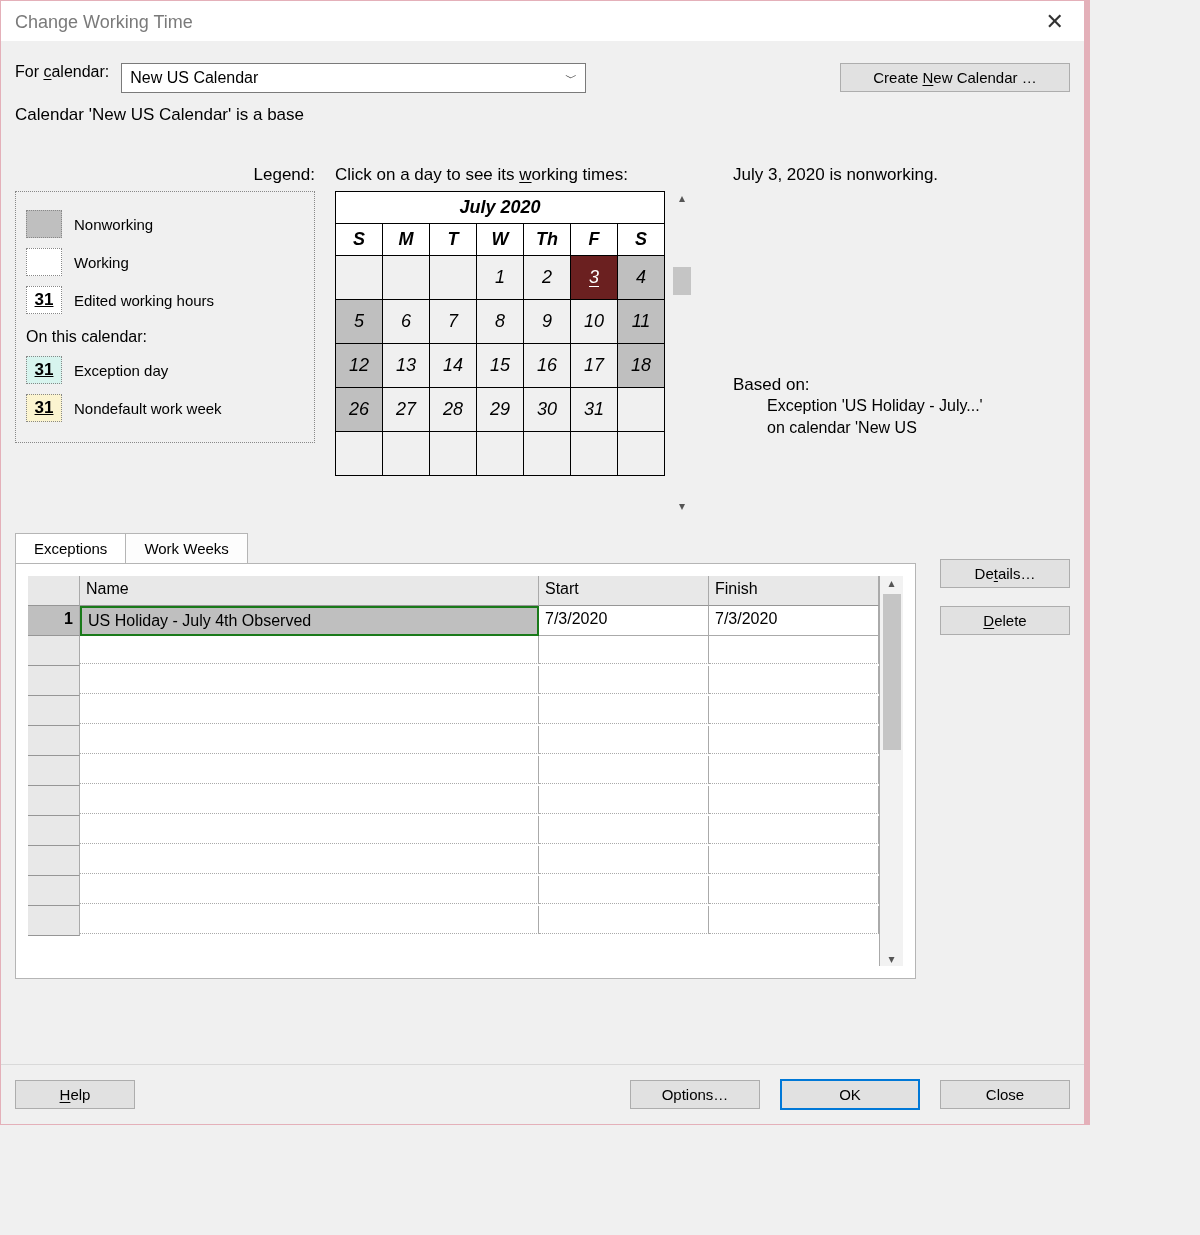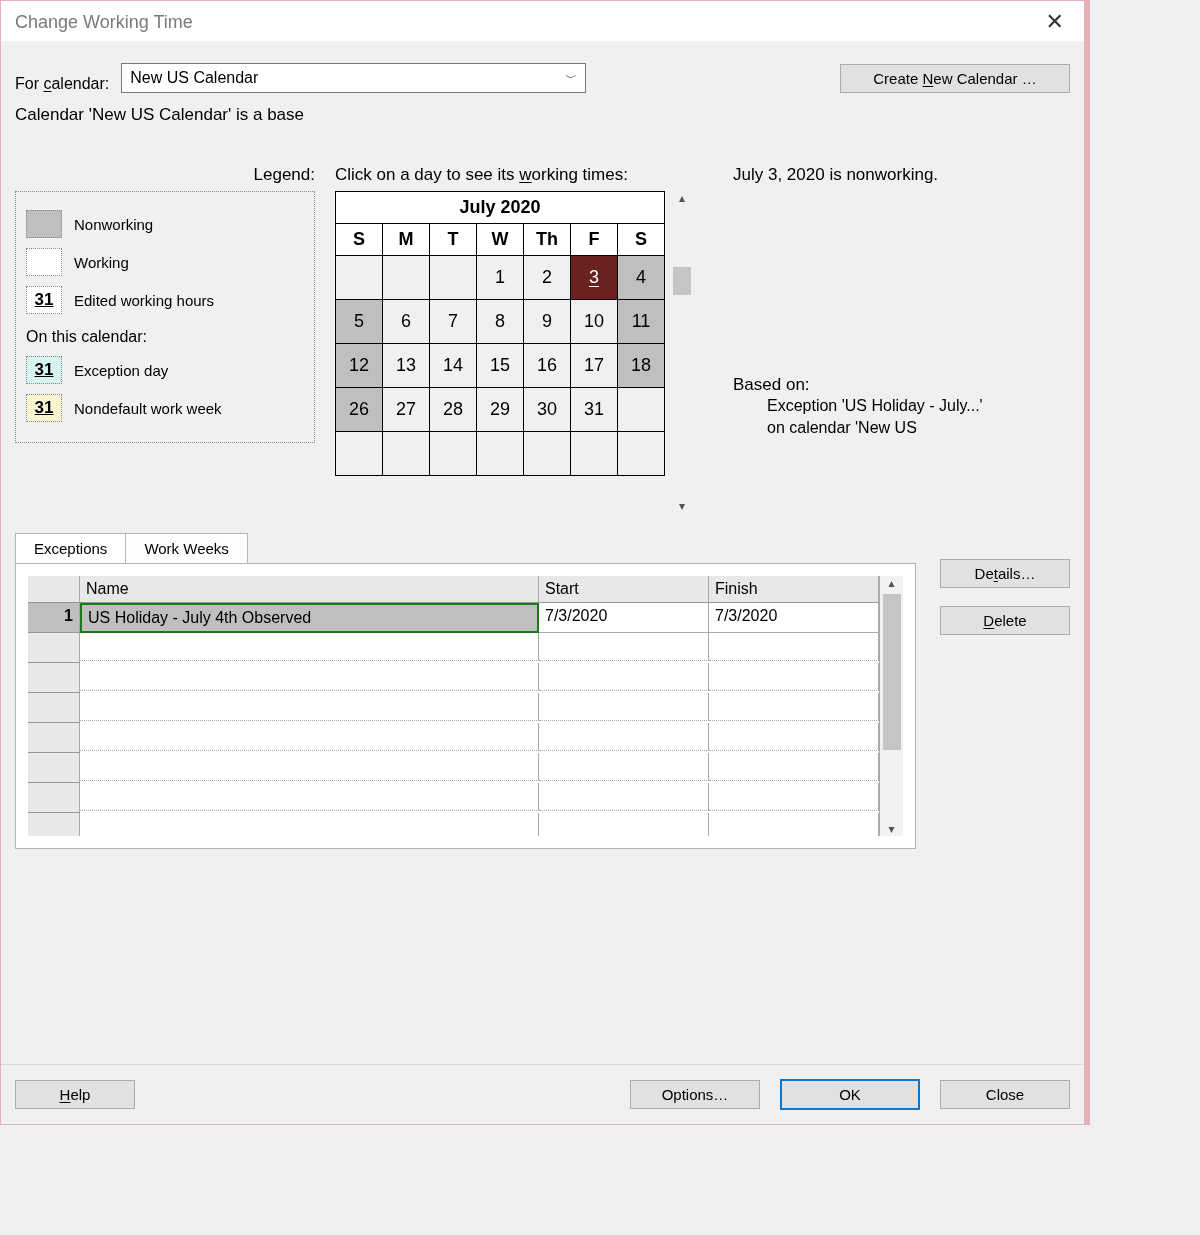--- a/index.html
+++ b/index.html
@@ -34,21 +34,21 @@
   }
   .titlebar-close {
     font-size: 22px;
     color: #333;
     cursor: pointer;
     padding: 0 6px;
     font-weight: 300;
   }
   .top-row {
     display: flex;
-    align-items: flex-end;
+    align-items: flex-start;
     padding: 22px 14px 8px 14px;
     gap: 12px;
   }
   .label-forcal { font-size: 16px; }
   .select-cal {
     flex: 0 0 465px;
     height: 30px;
     border: 1px solid #7a7a7a;
     background: #fff;
     display: flex;
@@ -126,20 +126,21 @@
     font-size: 21px;
     font-weight: bold;
     text-align: center;
     padding: 4px 0;
   }
   .cal-table th, .cal-table td {
     border: 1px solid #000;
     text-align: center;
     font-size: 18px;
     height: 44px;
+    font-style: italic;
   }
   .cal-table th {
     font-weight: bold;
     background: #fff;
     height: 32px;
   }
   .weekend { background: #bfbfbf; }
   .exc-day {
     background: #6b2020;
     color: #fff;
@@ -184,21 +185,21 @@
     background: #fdfdfd;
     padding: 6px 18px;
     font-size: 15px;
     margin-right: -1px;
     cursor: pointer;
   }
   .tab.active { background: #fff; position: relative; z-index: 2; }
   .tabpanel {
     border: 1px solid #b5b5b5;
     background: #fff;
-    height: 286px;
+    height: 416px;
     padding: 12px;
     display: flex;
   }
   .exc-header-row, .exc-body-row {
     display: flex;
     height: 30px;
     font-size: 16px;
   }
   .exc-cell {
     border-right: 1px solid #aaa;

